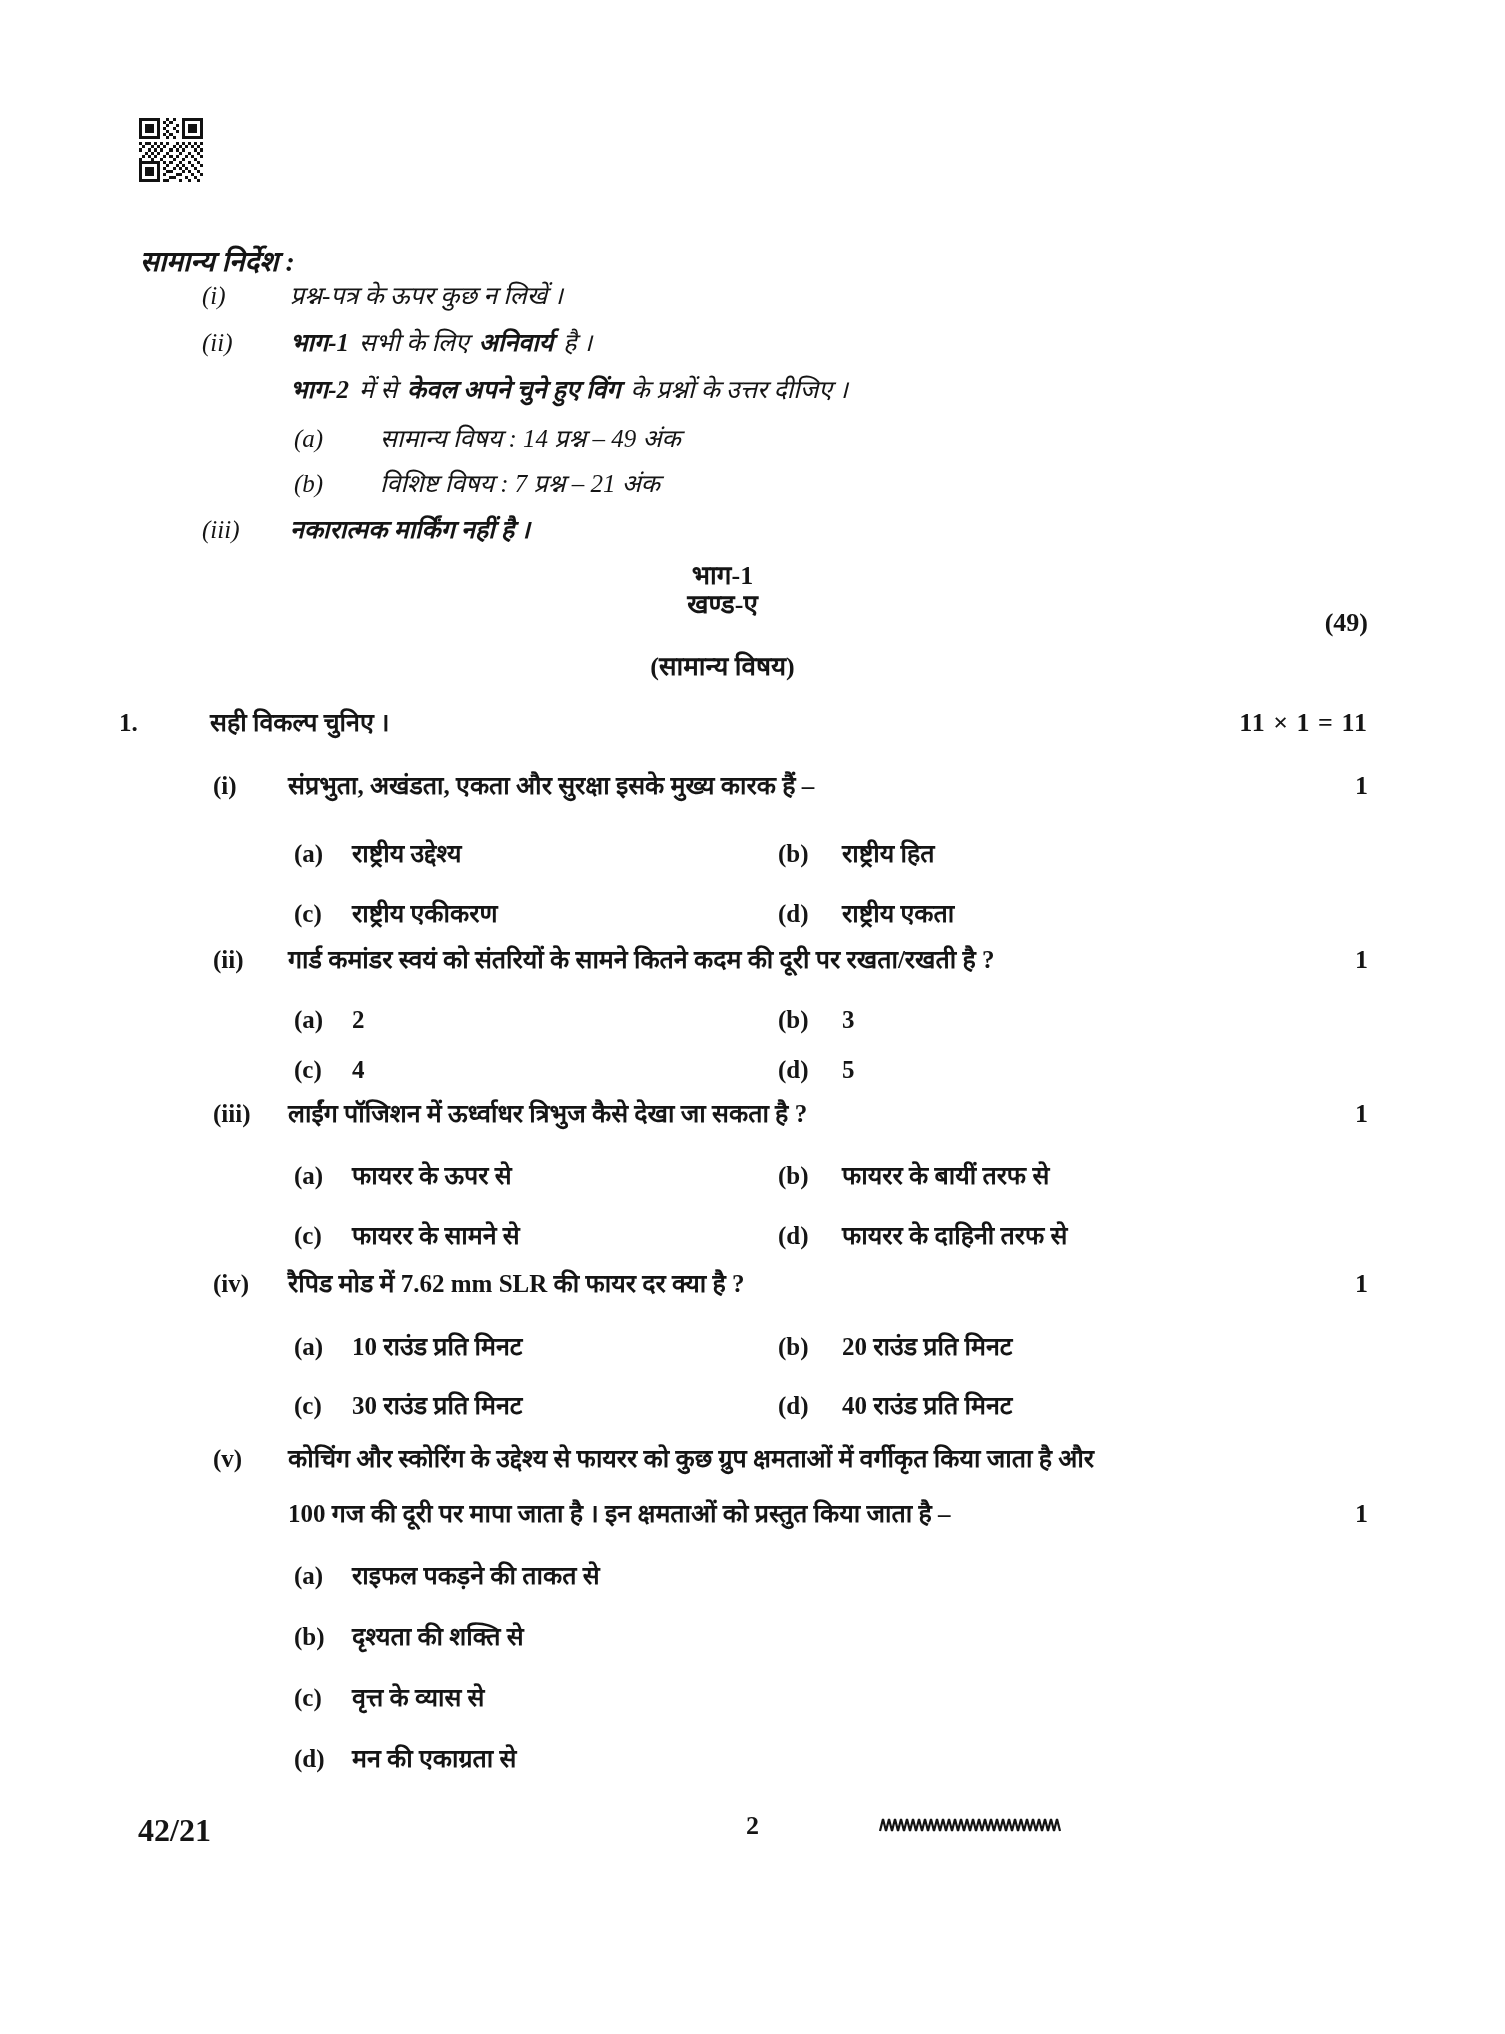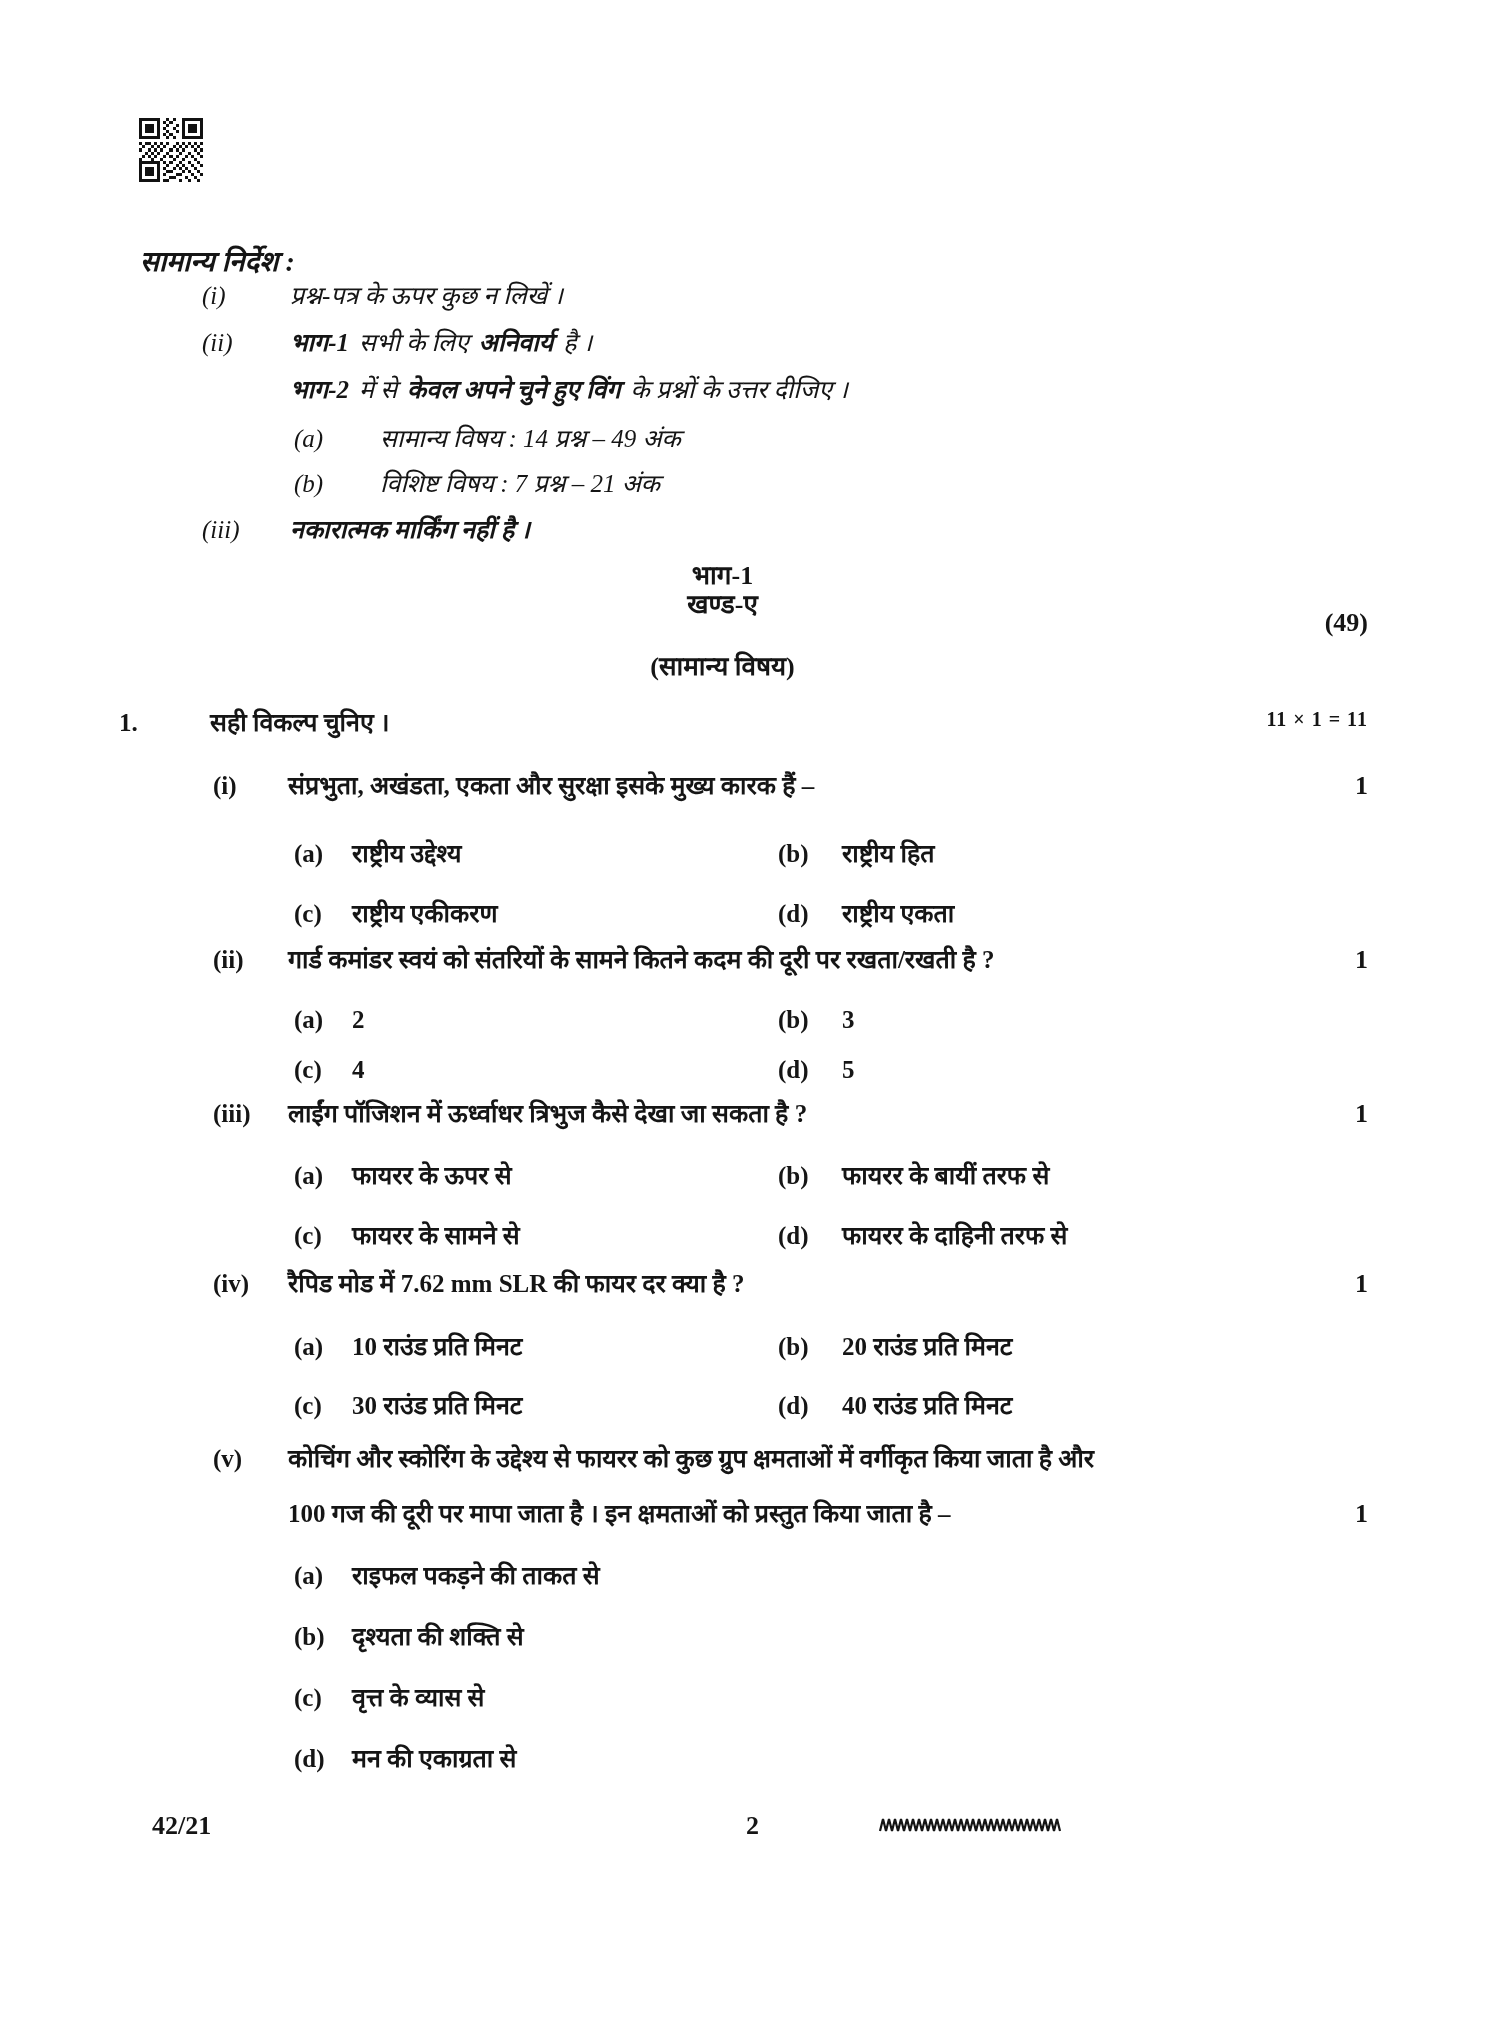--- a/index.html
+++ b/index.html
@@ -30,30 +30,30 @@
   
   .center{left:0;width:1445px;text-align:center;font-size:26px;font-weight:700;}
 
   
   .q{font-size:25px;}
   .qnum{left:119px;}
   .qtext{left:210px;}
   .ql{left:213px;}
   .qt{left:288px;}
   .mk{right:137px;font-size:26px;}
-  .formula{right:137px;font-size:20px;letter-spacing:1px;}
+  .formula{right:137px;font-size:26px;letter-spacing:1px;}
 
   
   .oa{left:294px;}
   .ota{left:352px;}
   .ob{left:778px;}
   .otb{left:842px;}
 
   
-  .fcode{left:152px;font-size:26px;}
+  .fcode{left:138px;font-size:32px;}
   .fpage{left:0;width:1505px;text-align:center;font-size:26px;}
   .squiggle{position:absolute;left:878px;top:1812px;}
 
   .qr{position:absolute;left:137px;top:118px;width:68px;height:64px;}
   svg{display:block;}
 </style>
 </head>
 <body>
 
 <div class="page">

